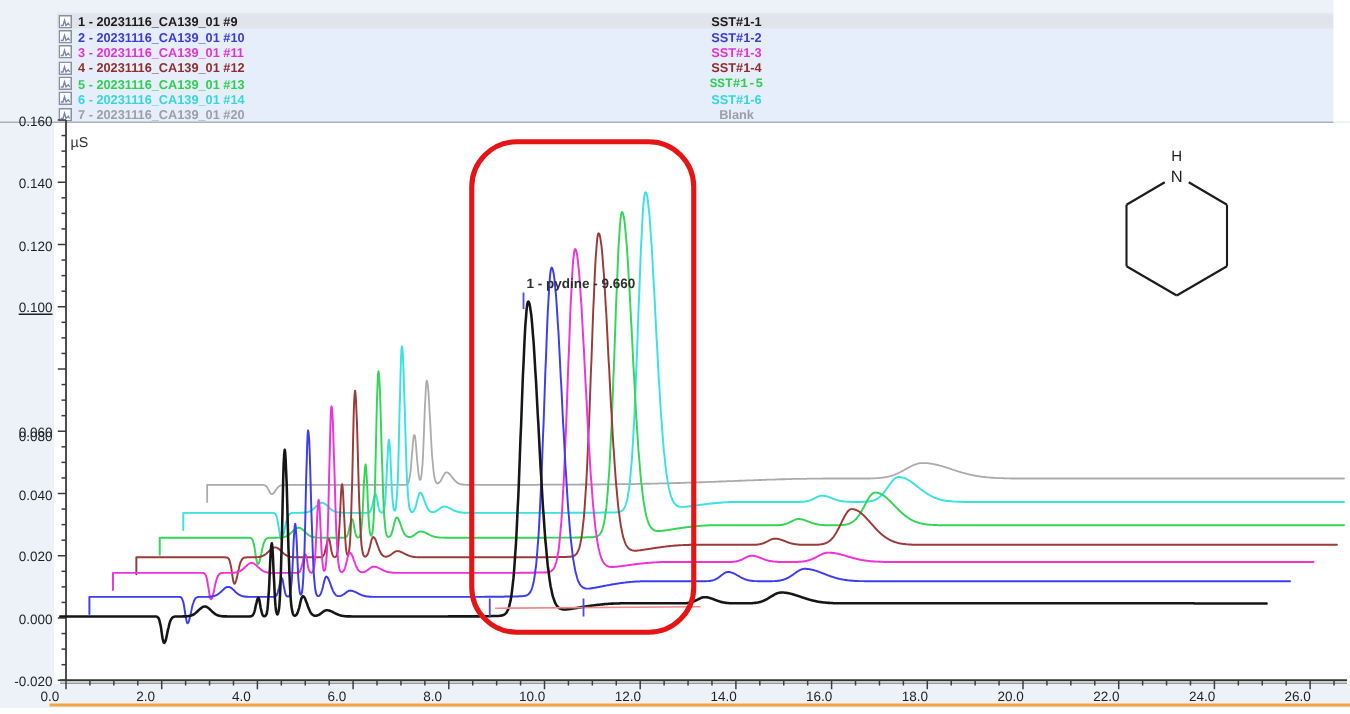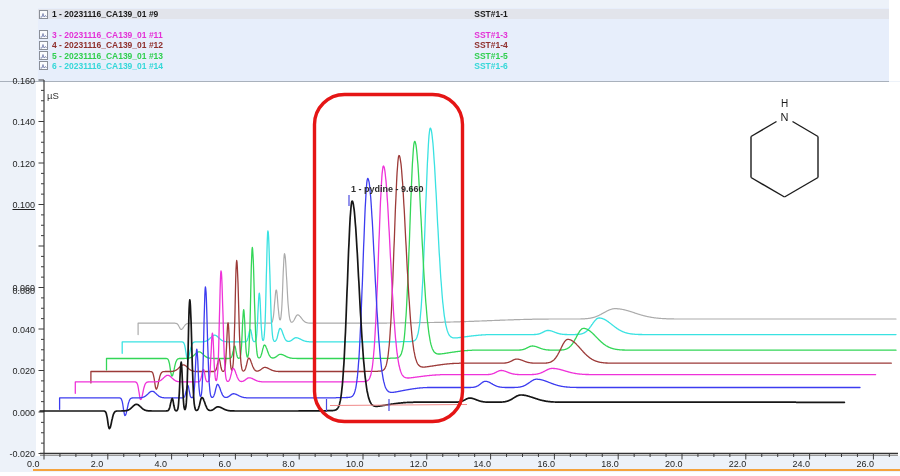--- a/index.html
+++ b/index.html
@@ -36,20 +36,28 @@
 <div id="screen">
   <div class="abs" id="legend-panel" style="background: rgb(231, 238, 251);">
       <div class="legend-row selected" style="top: 1px;">
         <span class="chrom-icon"><svg width="9" height="9" viewBox="0 0 9 9">
             <rect x="0.5" y="0.5" width="8" height="8" fill="#fbfcfd" stroke="#8a8f98" stroke-width="1"></rect>
             <polyline points="1.5,7 3,7 4,3.5 5,7 6.5,5.5 7.5,7" fill="none" stroke="#7a85b0" stroke-width="0.9"></polyline>
           </svg></span>
         <span style="color: rgb(26, 26, 26);">1 - 20231116_CA139_01 #9</span>
         <span class="sst" style="color: rgb(26, 26, 26);">SST#1-1</span>
       </div>
+      <div class="legend-row" style="top: 11.35px;">
+        <span class="chrom-icon"><svg width="9" height="9" viewBox="0 0 9 9">
+            <rect x="0.5" y="0.5" width="8" height="8" fill="#fbfcfd" stroke="#8a8f98" stroke-width="1"></rect>
+            <polyline points="1.5,7 3,7 4,3.5 5,7 6.5,5.5 7.5,7" fill="none" stroke="#7a85b0" stroke-width="0.9"></polyline>
+          </svg></span>
+        <span style="color: rgb(59, 59, 214);">2 - 20231116_CA139_01 #10</span>
+        <span class="sst" style="color: rgb(59, 59, 214);">SST#1-2</span>
+      </div>
       <div class="legend-row" style="top: 21.7px;">
         <span class="chrom-icon"><svg width="9" height="9" viewBox="0 0 9 9">
             <rect x="0.5" y="0.5" width="8" height="8" fill="#fbfcfd" stroke="#8a8f98" stroke-width="1"></rect>
             <polyline points="1.5,7 3,7 4,3.5 5,7 6.5,5.5 7.5,7" fill="none" stroke="#7a85b0" stroke-width="0.9"></polyline>
           </svg></span>
         <span style="color: rgb(228, 49, 214);">3 - 20231116_CA139_01 #11</span>
         <span class="sst" style="color: rgb(228, 49, 214);">SST#1-3</span>
       </div>
       <div class="legend-row" style="top: 32.05px;">
         <span class="chrom-icon"><svg width="9" height="9" viewBox="0 0 9 9">
@@ -58,29 +66,37 @@
           </svg></span>
         <span style="color: rgb(143, 47, 45);">4 - 20231116_CA139_01 #12</span>
         <span class="sst" style="color: rgb(143, 47, 45);">SST#1-4</span>
       </div>
       <div class="legend-row" style="top: 42.4px;">
         <span class="chrom-icon"><svg width="9" height="9" viewBox="0 0 9 9">
             <rect x="0.5" y="0.5" width="8" height="8" fill="#fbfcfd" stroke="#8a8f98" stroke-width="1"></rect>
             <polyline points="1.5,7 3,7 4,3.5 5,7 6.5,5.5 7.5,7" fill="none" stroke="#7a85b0" stroke-width="0.9"></polyline>
           </svg></span>
         <span style="color: rgb(47, 207, 79);">5 - 20231116_CA139_01 #13</span>
-        <span class="sst" style="color: rgb(47, 207, 79);">SST#1-5</span>
+        <span class="sst" style="color: rgb(47, 207, 79); font-family: Liberation Mono, monospace;">SST#1-5</span>
       </div>
       <div class="legend-row" style="top: 52.75px;">
         <span class="chrom-icon"><svg width="9" height="9" viewBox="0 0 9 9">
             <rect x="0.5" y="0.5" width="8" height="8" fill="#fbfcfd" stroke="#8a8f98" stroke-width="1"></rect>
             <polyline points="1.5,7 3,7 4,3.5 5,7 6.5,5.5 7.5,7" fill="none" stroke="#7a85b0" stroke-width="0.9"></polyline>
           </svg></span>
         <span style="color: rgb(53, 216, 216);">6 - 20231116_CA139_01 #14</span>
         <span class="sst" style="color: rgb(53, 216, 216);">SST#1-6</span>
+      </div>
+      <div class="legend-row" style="top: 63.1px;">
+        <span class="chrom-icon"><svg width="9" height="9" viewBox="0 0 9 9">
+            <rect x="0.5" y="0.5" width="8" height="8" fill="#fbfcfd" stroke="#8a8f98" stroke-width="1"></rect>
+            <polyline points="1.5,7 3,7 4,3.5 5,7 6.5,5.5 7.5,7" fill="none" stroke="#7a85b0" stroke-width="0.9"></polyline>
+          </svg></span>
+        <span style="color: rgb(154, 160, 166);">7 - 20231116_CA139_01 #20</span>
+        <span class="sst" style="color: rgb(154, 160, 166);">Blank</span>
       </div>
     </div>
   <div class="abs" id="legend-right-gap"></div>
   <div class="abs" id="legend-divider" style="background: rgb(169, 177, 188);"></div>
   <div class="abs" id="plot-bg"></div>
   <div class="abs" id="y-axis-labels">
       <div class="tick-label ylab" style="left: 1px; top: 75.5px;">0.160</div>
       <div class="tick-label ylab" style="left: 1px; top: 117px;">0.140</div>
       <div class="tick-label ylab" style="left: 1px; top: 158.5px;">0.120</div>
       <div class="tick-label ylab" style="left: 1px; top: 200px; text-decoration: underline;">0.100</div>

